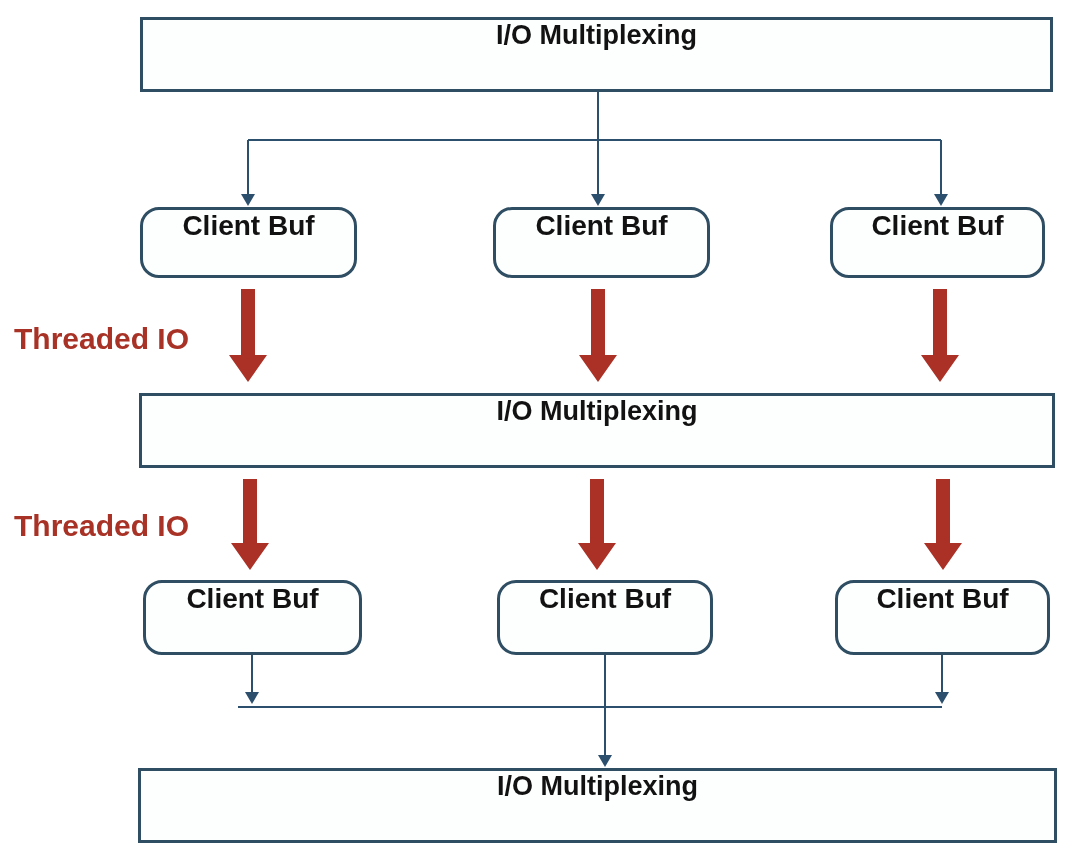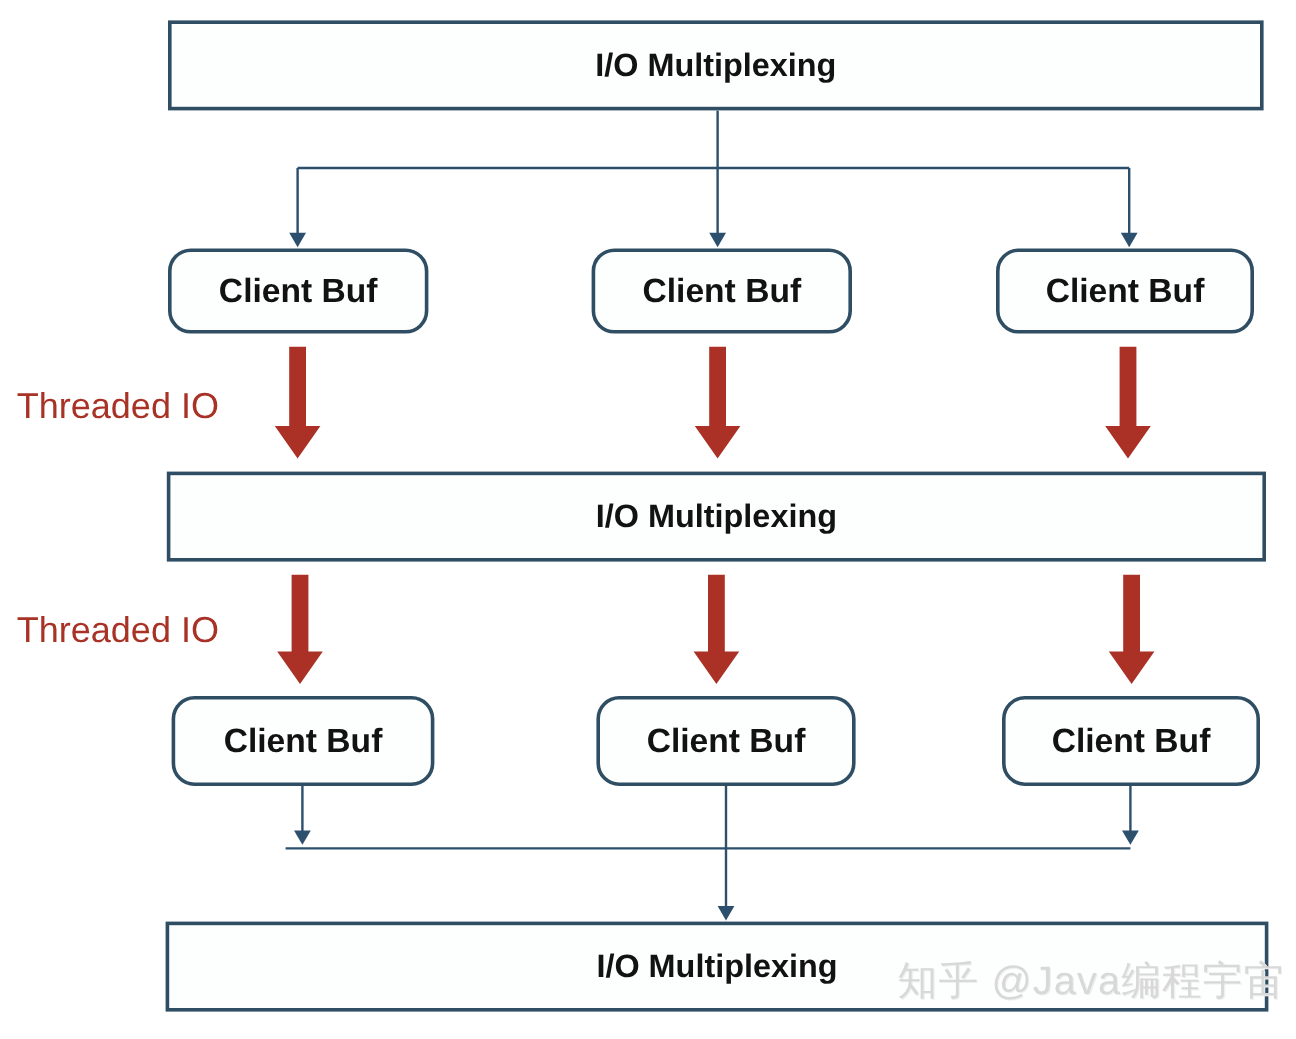--- a/index.html
+++ b/index.html
@@ -7,29 +7,29 @@
     position:relative;
     width:1080px;height:866px;
     background:#ffffff;
     font-family:"Liberation Sans", sans-serif;
     overflow:hidden;
   }
   .box{
     position:absolute;
     border:3px solid var(--box-border,#2f4e63);
     background:#fdfefe;
-    display:flex;align-items:center;justify-content:center;
+    display:flex;align-items:flex-start;justify-content:center;
     font-weight:bold;color:var(--text-black,#121212);
     box-sizing:border-box;
   }
   .io-box{font-size:27px;}
   .client-box{font-size:28px;border-radius:19px;}
   .threaded-label{
     position:absolute;left:14px;
-    font-size:30px;font-weight:normal;
+    font-size:30px;font-weight:bold;
     color:var(--label-red,#a93226);
     white-space:nowrap;
   }
   #connector-layer{position:absolute;left:0;top:0;width:1080px;height:866px;}
   .conn{stroke:var(--connector-blue,#2c4f6d);stroke-width:2;fill:none;}
   .conn-head{fill:var(--connector-blue,#2c4f6d);stroke:none;}
   .red-arrow{fill:var(--arrow-red,#ab3126);stroke:none;}
   .watermark{
     position:absolute;left:748px;top:795px;
     font-size:33px;color:var(--watermark-gray,#d8d8d8);
@@ -99,15 +99,14 @@
     <span>Client Buf</span>
   </div>
   <div class="box client-box" style="left:835px;top:580px;width:215px;height:75px;">
     <span>Client Buf</span>
   </div>
 
   <div class="box io-box" style="left:138px;top:768px;width:919px;height:75px;">
     <span>I/O Multiplexing</span>
   </div>
 
-  <div class="watermark">知乎 @Java编程宇宙</div>
 
 </div>
 
 </body></html>

